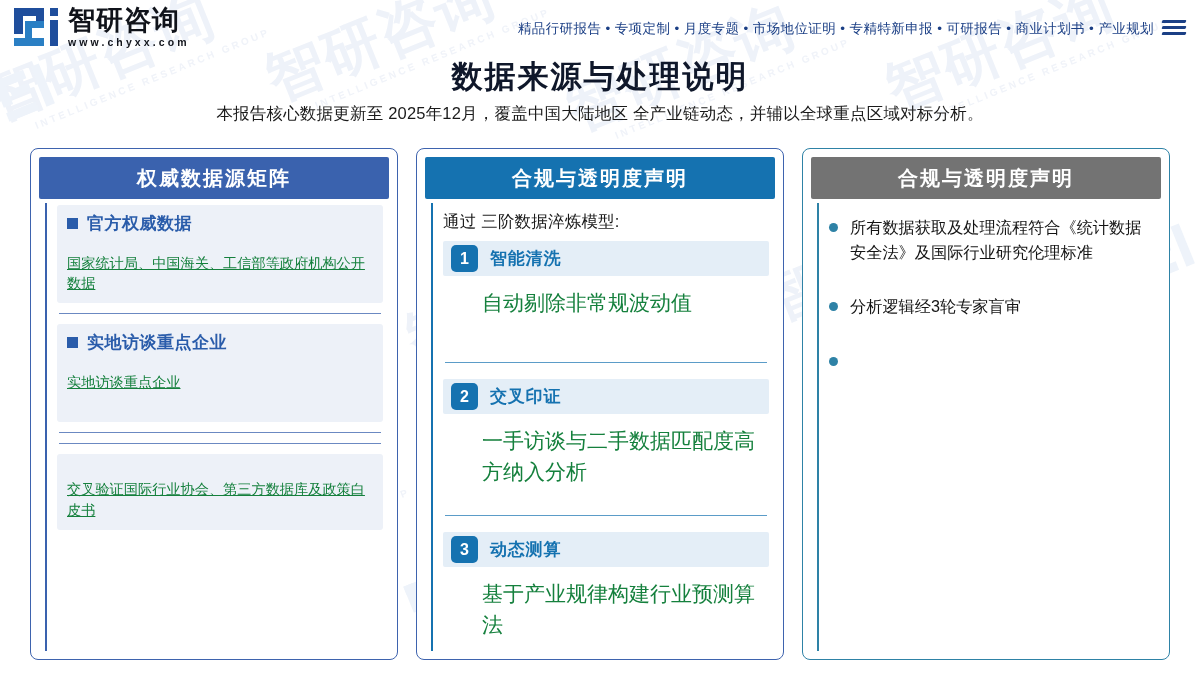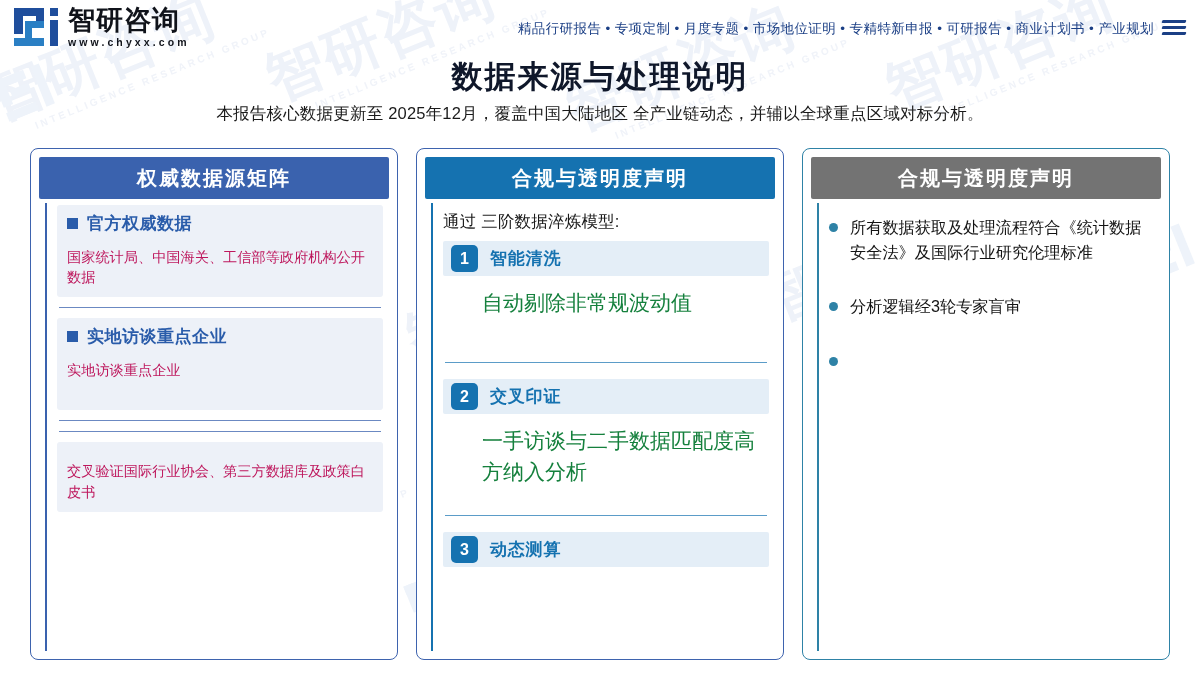--- a/index.html
+++ b/index.html
@@ -145,21 +145,21 @@
   .src-card {
     background:#edf1f8; border-radius: 3px;
     padding: 7px 10px 10px 10px;
   }
   .src-title {
     font-size: 17px; font-weight: 700; color:#2a5caa;
     display:flex; align-items:center; gap: 9px; letter-spacing: .5px;
   }
   .sq { width: 11px; height: 11px; background:#2a5caa; display:inline-block; flex:none; }
   .src-desc {
-    font-size: 14.2px; color:#be185d; line-height: 1.42; margin-top: 12px;
+    font-size: 14.2px; color:#15803d; line-height: 1.42; margin-top: 18px; text-decoration: underline;
   }
   .divider { height:1px; background:#3a62ae; opacity:.75; margin: 10px 2px; }
 
   
   .step { }
   .step-head {
     background:#e4eef7; display:flex; align-items:center; gap: 12px;
     padding: 4px 8px; border-radius: 2px;
   }
   .step-num {
@@ -329,20 +329,21 @@
             </div>
             <div class="step-desc">一手访谈与二手数据匹配度高方纳入分析</div>
           </div>
           <div class="divider-blue" style="margin-top:28px;"></div>
 
           <div class="step">
             <div class="step-head">
               <span class="step-num">3</span>
               <span class="step-title">动态测算</span>
             </div>
+            <div class="step-desc">基于产业规律构建行业预测算法</div>
           </div>
         </div>
       </div>
     </div>
 
     <div class="panel panel-teal">
       <div class="panel-head head-teal">合规与透明度声明</div>
       <div class="panel-body">
         <div class="accent-rail teal"></div>
         <div class="body-inner bullets">

